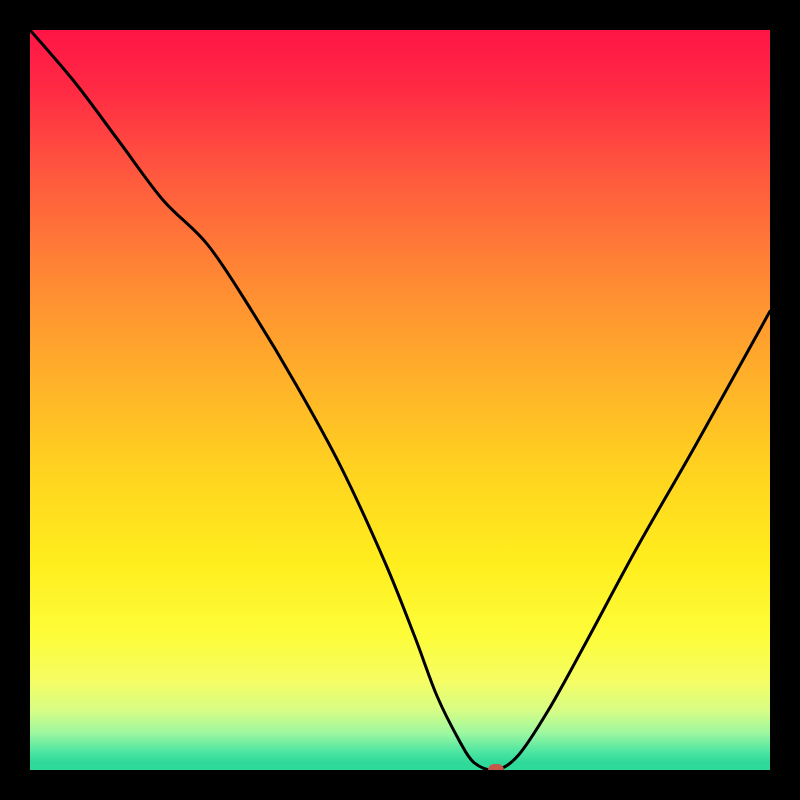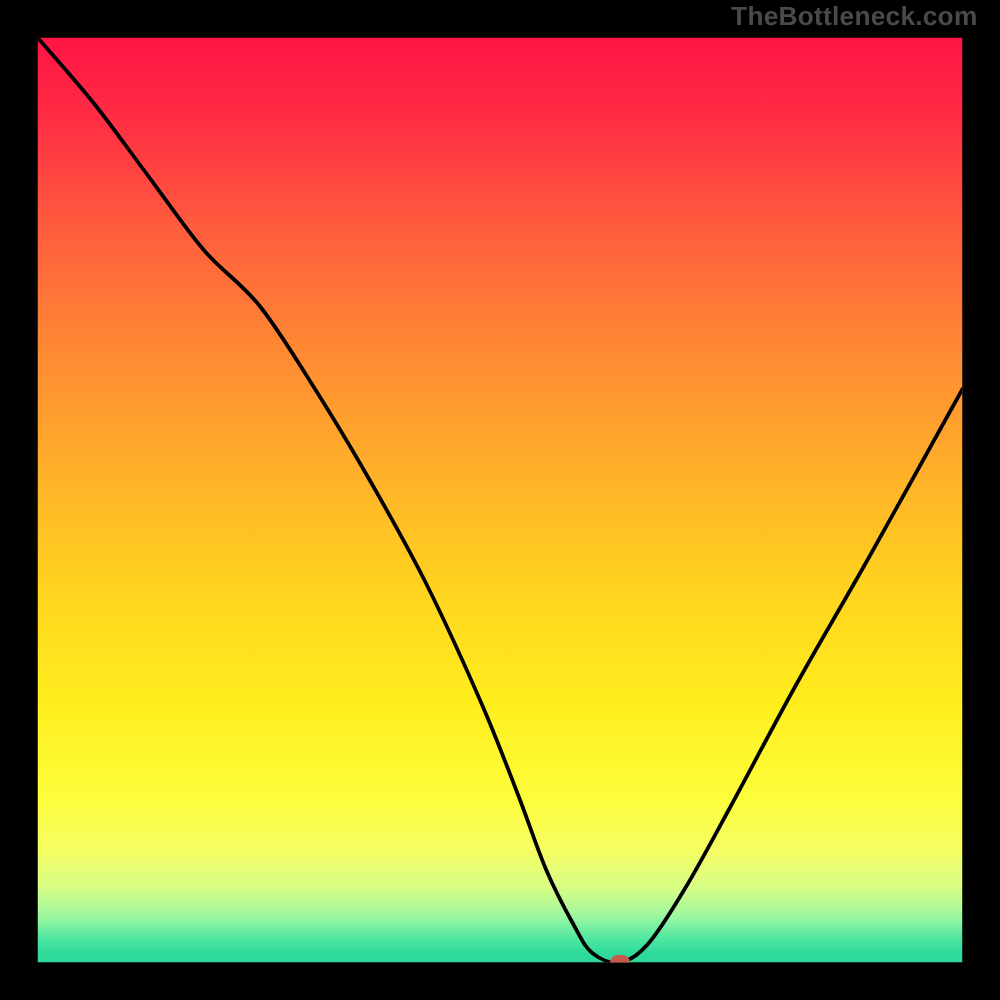--- a/index.html
+++ b/index.html
@@ -70,21 +70,20 @@
     border-radius: 6px;
     background: #c55a4a;
     transform: translate(-50%, -50%);
   }
 </style>
 </head>
 <body>
 
 <div class="frame">
 
-  <div class="watermark">TheBottleneck.com</div>
 
   <div class="plot-area">
     <div class="gradient"></div>
 
     <svg class="curve" viewBox="0 0 740 740" preserveAspectRatio="none">
       <path id="curve-path" fill="none" stroke="#000" stroke-width="3" stroke-linecap="round" stroke-linejoin="round" d="M 0 0 C 7.3999999999999995 8.633333333333326, 29.6 33.299999999999955, 44.4 51.799999999999955 C 59.199999999999996 70.29999999999995, 74 91.26666666666667, 88.8 111 C 103.6 130.73333333333332, 118.39999999999999 152.93333333333325, 133.2 170.19999999999993 C 148 187.4666666666666, 162.79999999999998 196.10000000000002, 177.6 214.60000000000002 C 192.4 233.10000000000002, 207.2 257.76666666666665, 222 281.2 C 236.8 304.6333333333333, 251.59999999999997 329.29999999999995, 266.4 355.2 C 281.2 381.1, 296 407, 310.8 436.6 C 325.6 466.20000000000005, 342.8666666666667 504.4333333333333, 355.2 532.8 C 367.5333333333333 561.1666666666666, 376.1666666666667 584.5999999999999, 384.8 606.8 C 393.43333333333334 629, 399.6000000000001 648.7333333333333, 407.00000000000006 666 C 414.40000000000003 683.2666666666667, 423.0333333333333 699.3, 429.2 710.4 C 435.3666666666667 721.5, 437.8333333333333 727.6666666666667, 444 732.6 C 450.1666666666667 737.5333333333333, 458.79999999999995 741.2333333333333, 466.2 740 C 473.6 738.7666666666667, 479.7666666666667 735.0666666666667, 488.40000000000003 725.2 C 497.03333333333336 715.3333333333334, 506.9 699.3, 518 680.8 C 529.1 662.3, 540.2 641.3333333333334, 555 614.2 C 569.8 587.0666666666667, 588.3 551.3, 606.8 518 C 625.3 484.7, 643.8 453.8666666666667, 666 414.4 C 688.2 374.9333333333333, 727.6666666666666 303.4, 740 281.2"></path>
     </svg>
 
     <div class="minpoint" id="minpoint" style="left: 466.2px; top: 740px; background: rgb(197, 90, 74);"></div>
   </div>

